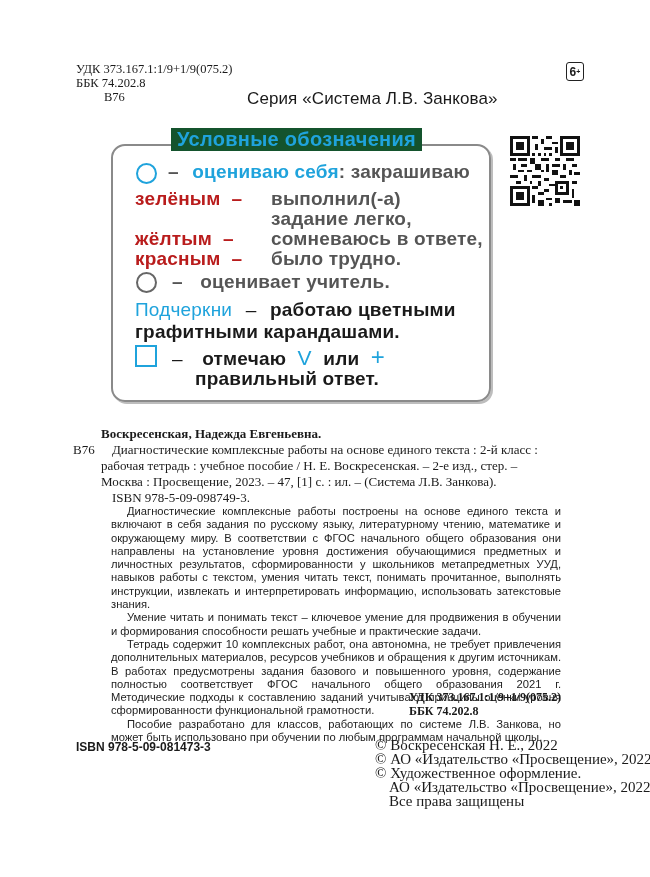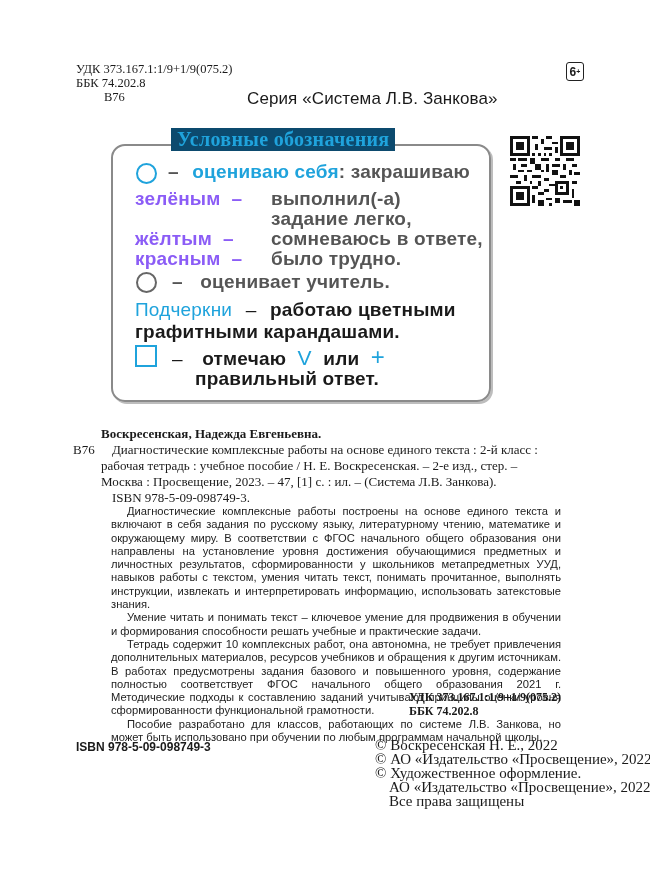--- a/index.html
+++ b/index.html
@@ -12,26 +12,26 @@
     .hdr-line { font-size: 12.5px; line-height: 14px; white-space: nowrap; }
     .series { font-size: 17px; letter-spacing: 0.1px; }
     .age-badge { width: 16px; height: 17px; border: 1.6px solid #222; border-radius: 3px;
       font-size: 12px; font-weight: bold; display:flex; align-items:center; justify-content:center; line-height: 1; }
     .age-badge sup { font-size: 7px; margin-left: 0; }
 
     
     .legend-box { left: 111px; top: 144px; width: 380px; height: 258px;
       border: 2px solid #8a8a8a; border-radius: 14px; box-sizing: border-box;
       box-shadow: 2px 2px 0 #bdbdbd; }
-    .legend-title { left: 171px; top: 128px; background: #0c4a6e; padding: 0 6px;
-      font-size: 20px; font-weight: bold; color: #1fa3dc; letter-spacing: 0.3px; white-space: nowrap; font-family: Liberation Serif, serif; }
+    .legend-title { left: 171px; top: 128px; background: #14532d; padding: 0 6px;
+      font-size: 20px; font-weight: bold; color: #1fa3dc; letter-spacing: 0.3px; white-space: nowrap; }
     .lg { font-size: 19px; line-height: 22px; white-space: nowrap; letter-spacing: 0.2px; }
     .lg-gray { color: #555; font-weight: bold; }
     .lg-blue { color: #1fa3dc; }
-    .lg-bold { font-weight: bold; color: #8b5cf6; }
+    .lg-bold { font-weight: bold; color: #b91c1c; }
     .circle { width: 21px; height: 21px; border-radius: 50%; box-sizing: border-box; }
     .circle-blue { border: 2px solid #1fa3dc; }
     .circle-gray { border: 2px solid #666; }
     .square-blue { width: 22px; height: 22px; border: 2px solid #1fa3dc; box-sizing: border-box; }
 
     
     .qr { left: 510px; top: 136px; width: 70px; height: 70px; }
 
     
     .bib { font-size: 13px; line-height: 15.5px; }
@@ -180,18 +180,18 @@
 <div class="abs sans abstract" style="left:111px;top:505px;width:450px;">
   <p>Диагностические комплексные работы построены на основе единого текста и включают в себя задания по русскому языку, литературному чтению, математике и окружающему миру. В соответствии с ФГОС начального общего образования они направлены на установление уровня достижения обучающимися предметных и личностных результатов, сформированности у школьников метапредметных УУД, навыков работы с текстом, умения читать текст, понимать прочитанное, выполнять инструкции, извлекать и интерпретировать информацию, использовать затекстовые знания.</p>
   <p>Умение читать и понимать текст – ключевое умение для продвижения в обучении и формирования способности решать учебные и практические задачи.</p>
   <p>Тетрадь содержит 10 комплексных работ, она автономна, не требует привлечения дополнительных материалов, ресурсов учебников и обращения к другим источникам. В работах предусмотрены задания базового и повышенного уровня, содержание полностью соответствует ФГОС начального общего образования 2021 г. Методические подходы к составлению заданий учитывают принципы оценки уровня сформированности функциональной грамотности.</p>
   <p>Пособие разработано для классов, работающих по системе Л.В. Занкова, но может быть использовано при обучении по любым программам начальной школы.</p>
 </div>
 
 <div class="abs serif codes" style="left:409px;top:690px;">УДК 373.167.1:1/9+1/9(075.2)</div>
 <div class="abs serif codes" style="left:409px;top:704px;">ББК 74.202.8</div>
 
-<div class="abs sans isbn-bottom" style="left:76px;top:740px;">ISBN 978-5-09-098749-3</div>
+<div class="abs sans isbn-bottom" style="left:76px;top:740px;">ISBN 978-5-09-081473-3</div>
 <div class="abs serif copy" style="left:375px;top:738px;">© Воскресенская Н. Е., 2022</div>
 <div class="abs serif copy" style="left:375px;top:752px;">© АО «Издательство «Просвещение», 2022</div>
 <div class="abs serif copy" style="left:375px;top:766px;">© Художественное оформление.</div>
 <div class="abs serif copy" style="left:389px;top:780px;">АО «Издательство «Просвещение», 2022</div>
 <div class="abs serif copy" style="left:389px;top:794px;">Все права защищены</div>
 
 </body></html>

